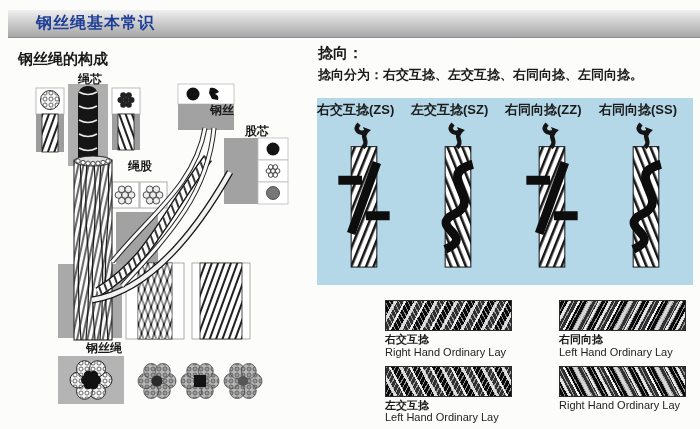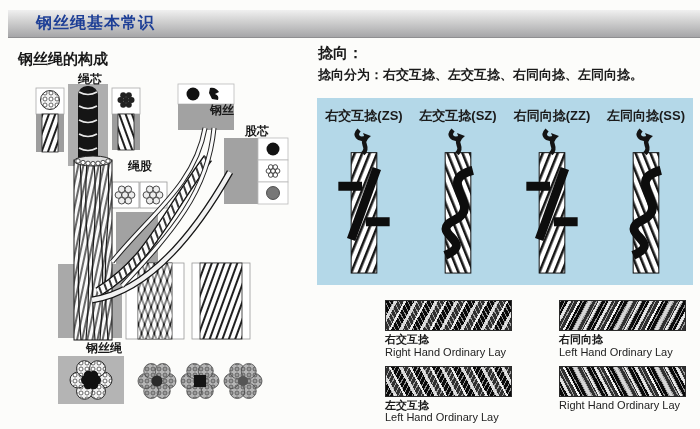--- a/index.html
+++ b/index.html
@@ -23,21 +23,21 @@
   .lbl-rope-core{left:60px;top:71px;width:60px;}
   .lbl-steel-wire{left:194px;top:66px;width:56px;margin-top:36px;}
   .lbl-strand-core{left:226px;top:123px;width:62px;}
   .lbl-rope-strand{left:112px;top:158px;width:56px;}
   .lbl-wire-rope{left:69px;top:340px;width:70px;}
 
   .left-svg{left:0;top:0;width:310px;height:429px;z-index:2;}
 
   
   .lay-panel{left:317px;top:98px;width:376px;height:187px;display:flex;}
-  .lay-col{flex:1;display:flex;flex-direction:column;align-items:center;padding-top:9px;}
+  .lay-col{flex:1;display:flex;flex-direction:column;align-items:flex-start;padding-top:3px;}
   .lay-title{font-size:13px;font-weight:bold;white-space:nowrap;}
   .lay-rope{width:94px;height:150px;margin-top:2px;}
   .rope-body{stroke:#111;stroke-width:1;}
   .lay-z .rope-body{fill:url(#patLayZ);}
   .lay-s .rope-body{fill:url(#patLayS);}
   .mark{stroke:#0d0d0d;stroke-width:9;fill:none;stroke-linecap:butt;}
   .lay-z .mark-s{display:none;}
   .lay-s .mark-z{display:none;}
   .curl{stroke:#141414;stroke-width:4.5;fill:none;}
 
@@ -287,21 +287,21 @@
     <div class="lay-title">右同向捻(ZZ)</div>
     <svg class="lay-rope" viewBox="-47 0 94 152">
       <rect class="rope-body" x="-13" y="26" width="26" height="122"></rect>
       <path class="curl" d="M -1,27 c 7,-7 -3,-10 3,-16 c -8,3 -12,-3 -7,-8"></path>
       <polygon points="-1,6 7,9 2,14" fill="#141414"></polygon>
       <path class="mark mark-z" d="M -26,60 H -2 M 13,42 L -13,114 M 2,96 H 26"></path>
       <path class="mark mark-s" d="M 15,44 C -24,54 26,80 -3,94 C -32,108 20,116 -13,130"></path>
     </svg>
   </div>
   <div class="lay-col lay-s">
-    <div class="lay-title">左同向捻(SS)</div>
+    <div class="lay-title">右同向捻(SS)</div>
     <svg class="lay-rope" viewBox="-47 0 94 152">
       <rect class="rope-body" x="-13" y="26" width="26" height="122"></rect>
       <path class="curl" d="M -1,27 c 7,-7 -3,-10 3,-16 c -8,3 -12,-3 -7,-8"></path>
       <polygon points="-1,6 7,9 2,14" fill="#141414"></polygon>
       <path class="mark mark-z" d="M -26,60 H -2 M 13,42 L -13,114 M 2,96 H 26"></path>
       <path class="mark mark-s" d="M 15,44 C -24,54 26,80 -3,94 C -32,108 20,116 -13,130"></path>
     </svg>
   </div>
 </div>
 

